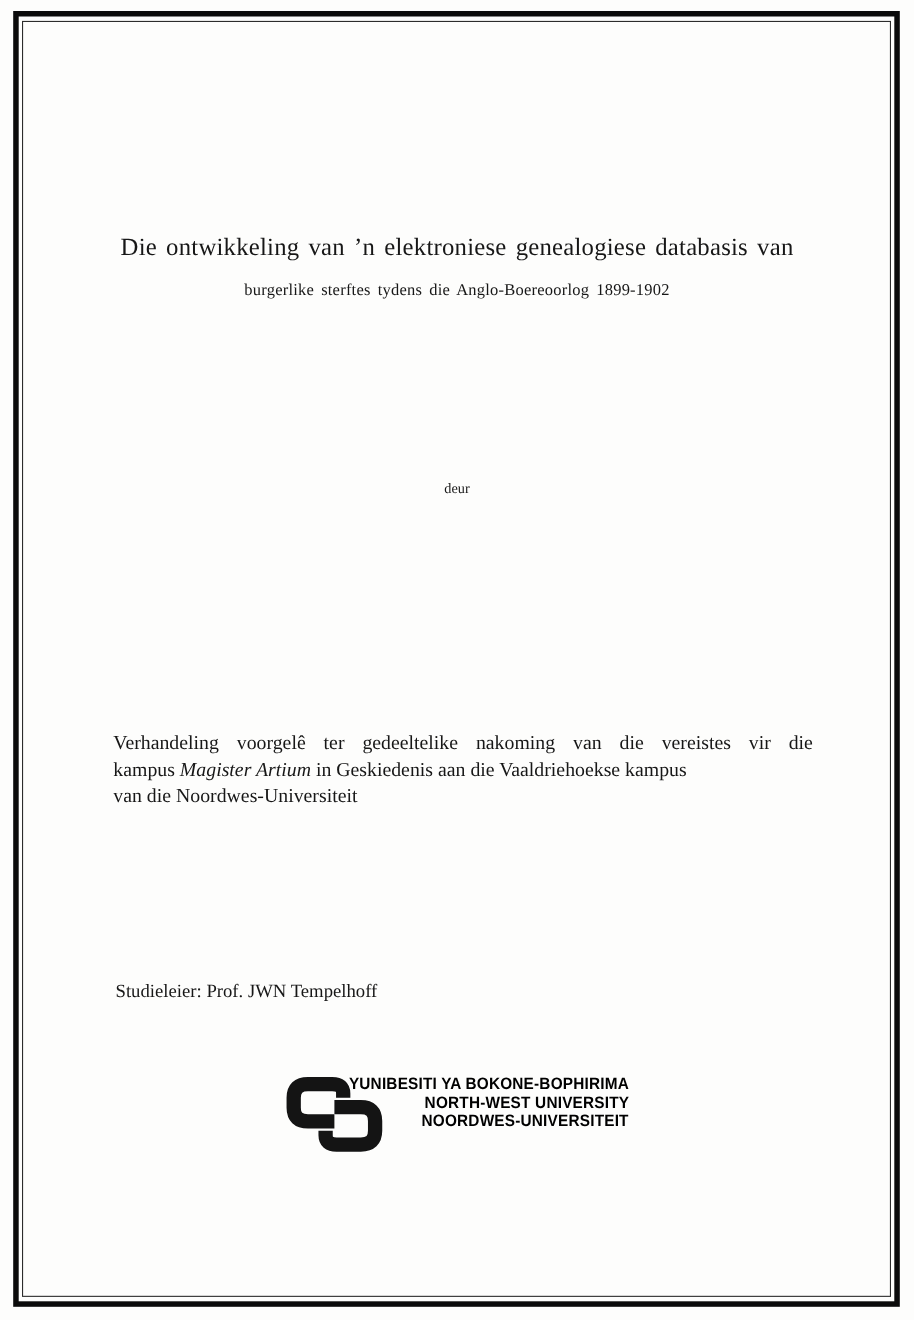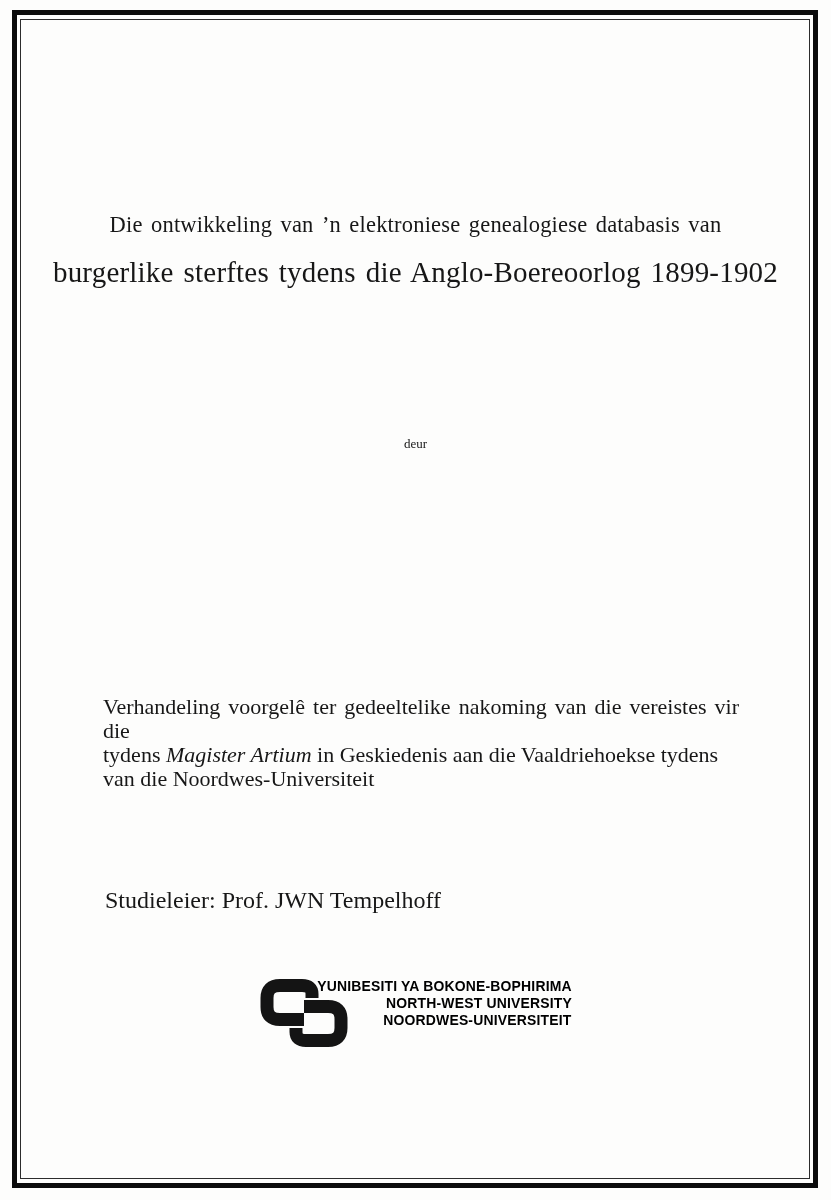--- a/index.html
+++ b/index.html
@@ -34,51 +34,50 @@
     text-align: center;
   }
   .title-line1 {
     top: 212px;
     font-size: 22.5px;
     letter-spacing: 0.2px;
     word-spacing: 2.5px;
   }
   .title-line2 {
     top: 256px;
-    font-size: 29px;
+    font-size: 15px;
     letter-spacing: 0.2px;
     word-spacing: 2.5px;
   }
   .byline {
     top: 436px;
     font-size: 13px;
   }
   .author {
     top: 519px;
     font-size: 22px;
     letter-spacing: 0.2px;
   }
   .statement {
     position: absolute;
     left: 103px;
     top: 663px;
     width: 636px;
-    font-size: 22px;
+    font-size: 18px;
     line-height: 24px;
-    margin-top: 32px;
   }
   .statement .justified {
     text-align: justify;
     text-align-last: justify;
   }
   .supervisor-block {
     position: absolute;
     left: 105px;
     top: 888px;
-    font-size: 24px;
+    font-size: 17px;
     line-height: 25px;
   }
   .logo-icon {
     position: absolute;
     left: 258px;
     top: 976px;
     width: 92px;
     height: 74px;
   }
   .logo-text {
@@ -112,21 +111,21 @@
   <div class="centered title-line1">Die ontwikkeling van ’n elektroniese genealogiese databasis van</div>
 
   <div class="centered title-line2">burgerlike sterftes tydens die Anglo-Boereoorlog 1899-1902</div>
 
   <div class="centered byline">deur</div>
 
 
   <div class="statement">
     <div class="justified">Verhandeling voorgelê ter gedeeltelike nakoming van die vereistes vir die</div>
     <div>
-      <span>tydens </span><i>Magister Artium</i><span> in Geskiedenis aan die Vaaldriehoekse tydens</span>
+      <span>kampus </span><i>Magister Artium</i><span> in Geskiedenis aan die Vaaldriehoekse kampus</span>
     </div>
     <div>van die Noordwes-Universiteit</div>
   </div>
 
   <div class="supervisor-block">
     <div>Studieleier: Prof. JWN Tempelhoff</div>
   </div>
 
   <svg class="logo-icon" viewBox="0 0 92 74" xmlns="http://www.w3.org/2000/svg" aria-hidden="true">
 

